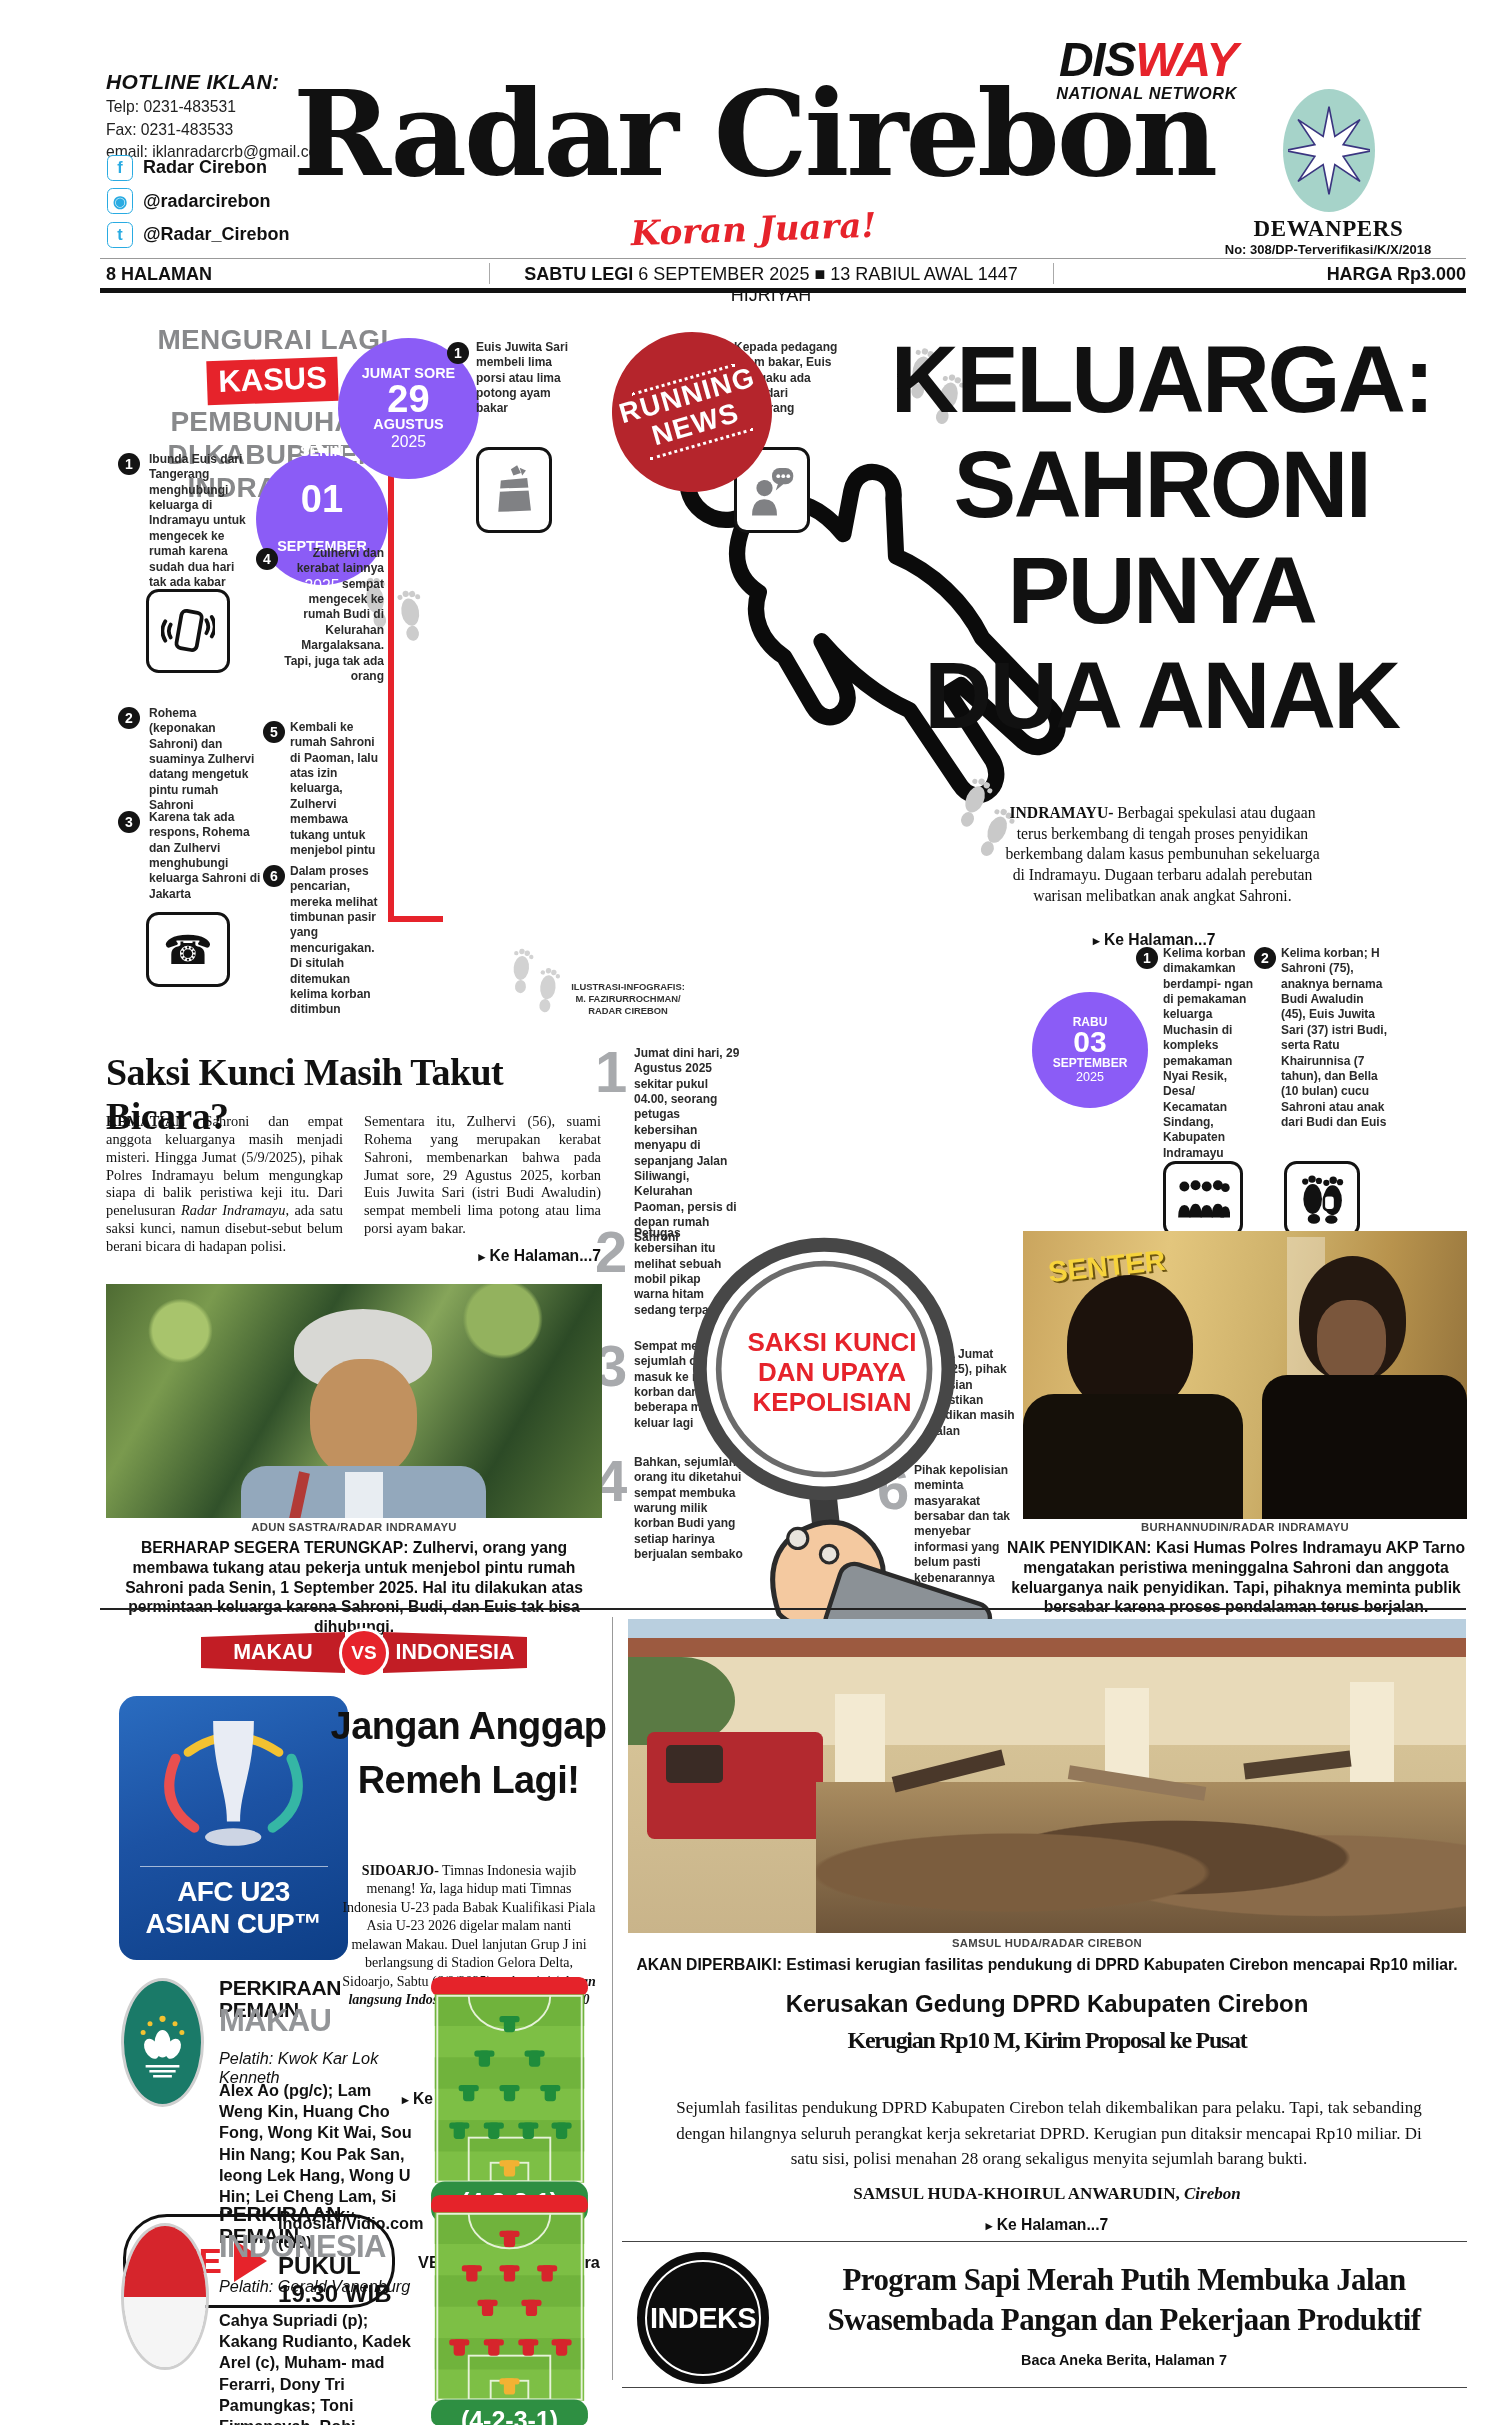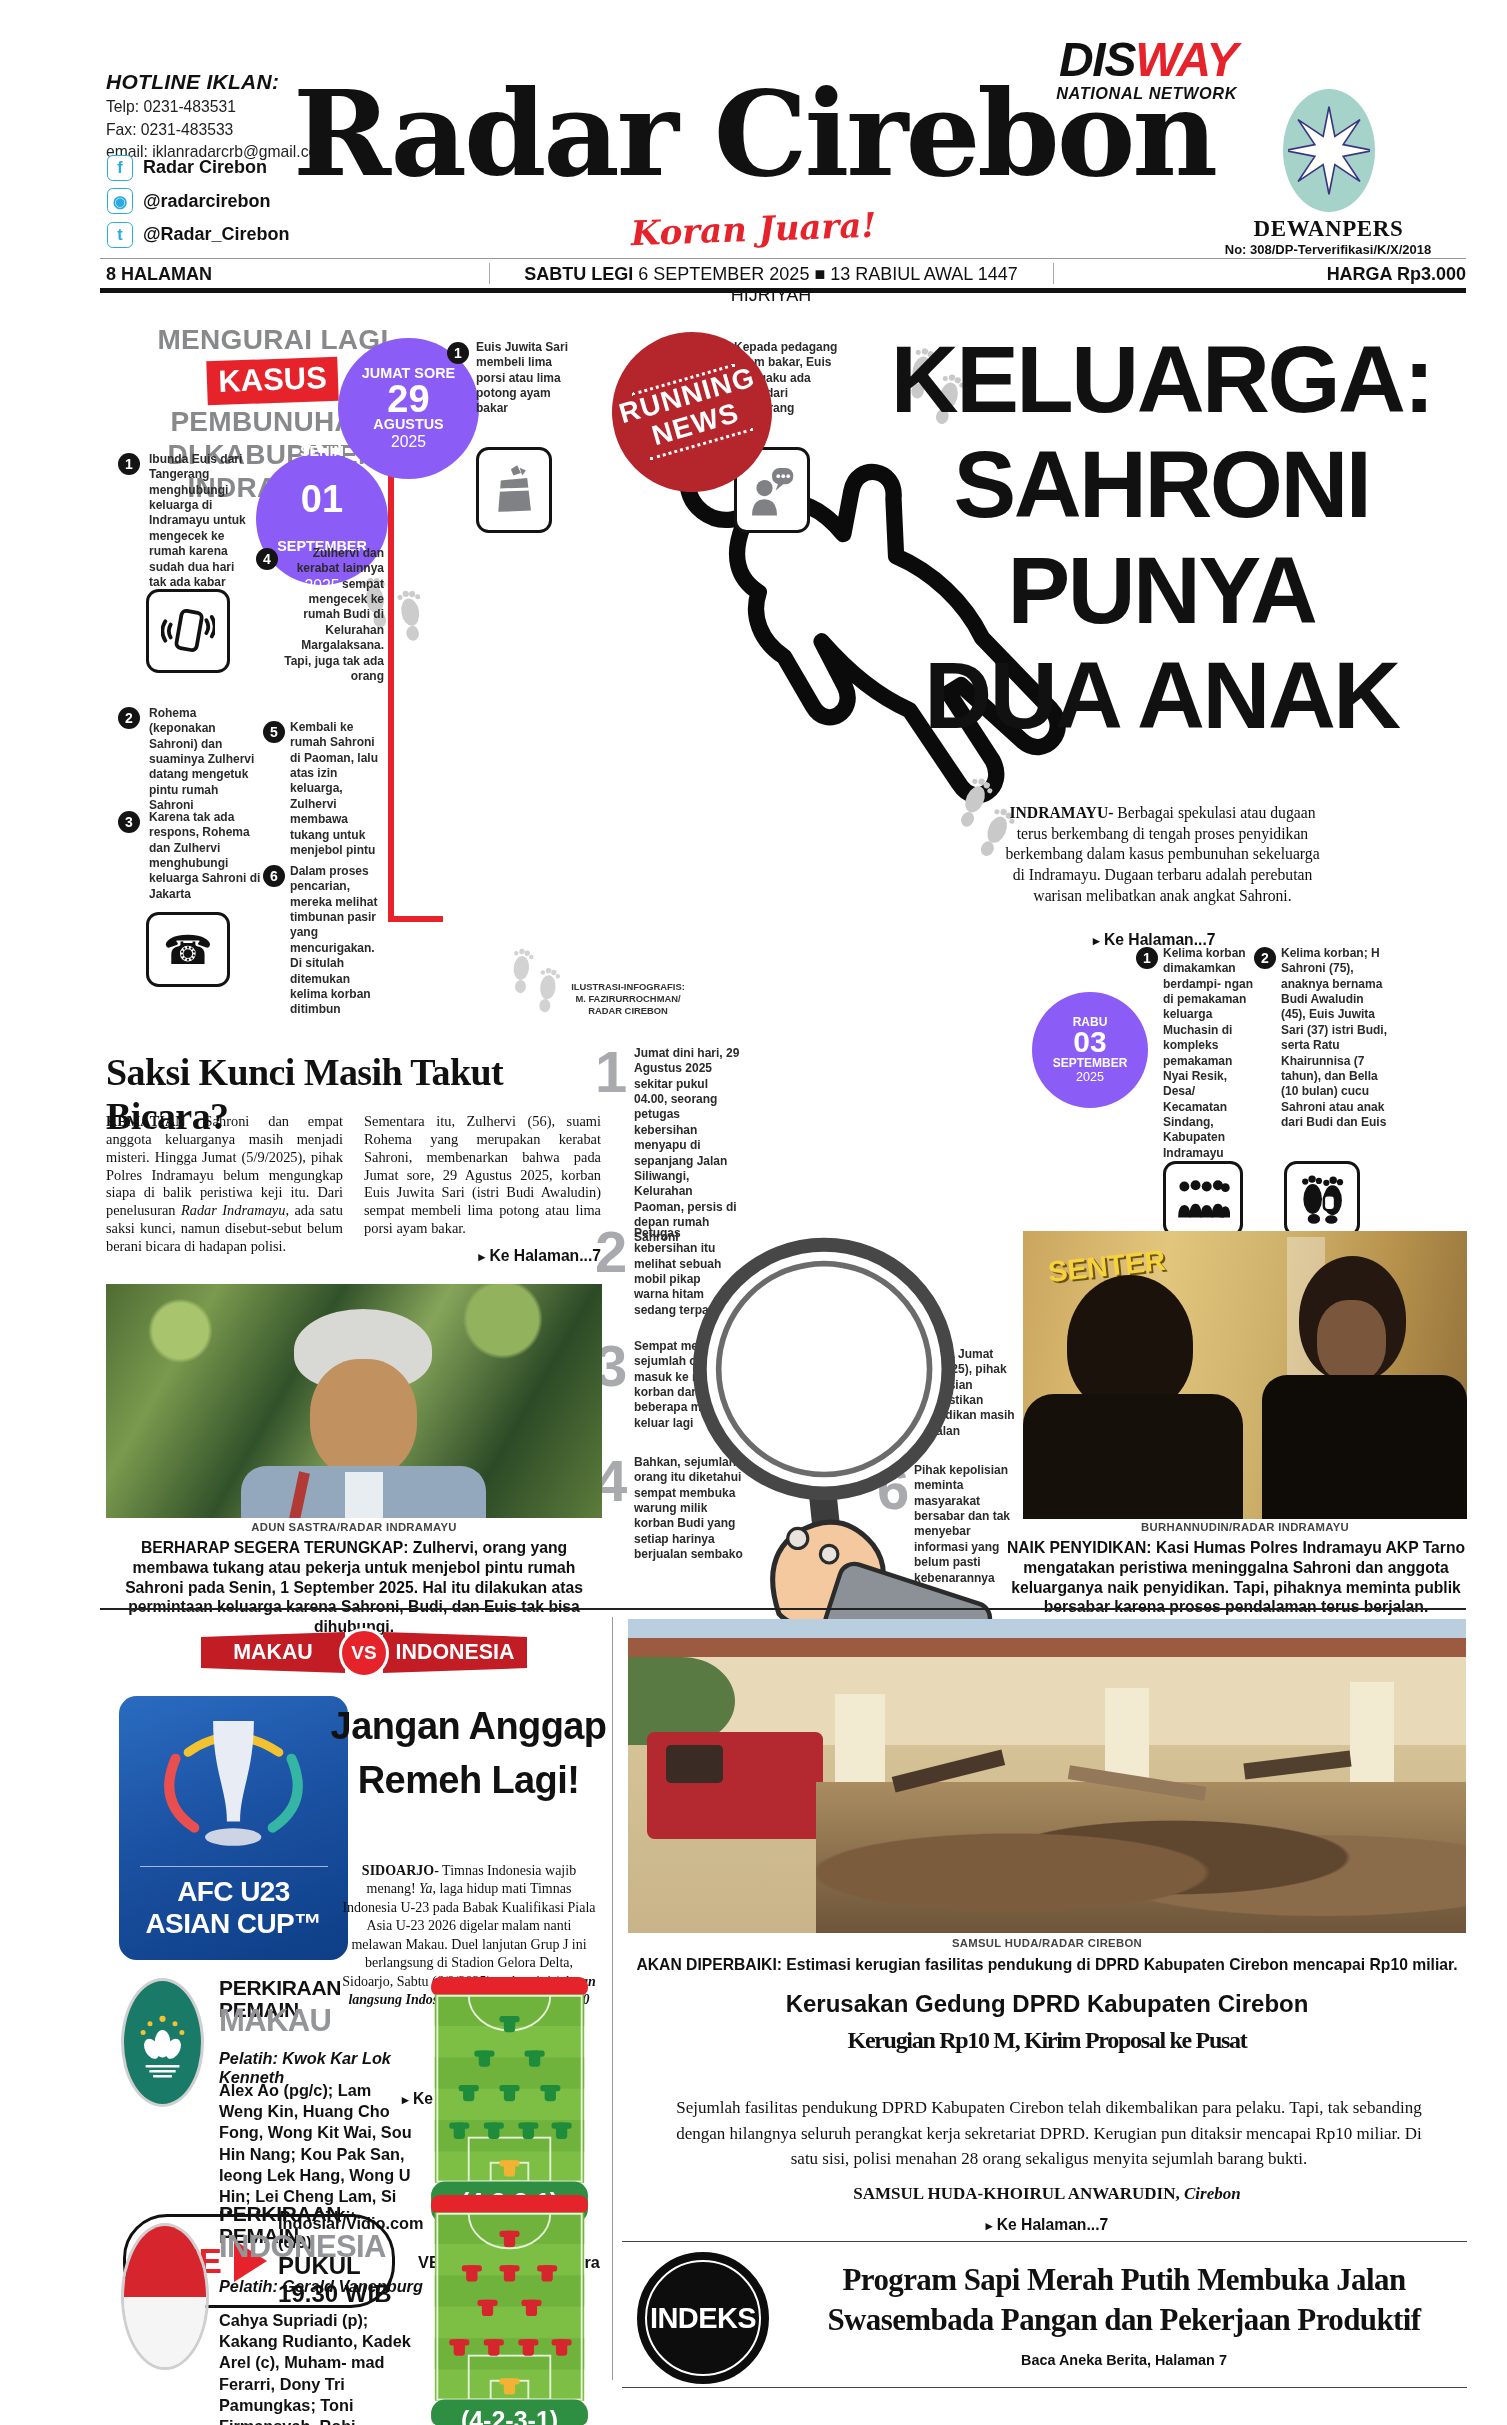--- a/index.html
+++ b/index.html
@@ -67,21 +67,21 @@
   
   .ribbon{background:#c21d25;color:#fff;font-weight:800;font-size:21.4px;display:flex;align-items:center;justify-content:center;}
   .vs-circ{border-radius:50%;background:#e6232b;color:#fff;font-weight:800;font-size:19px;
            display:flex;align-items:center;justify-content:center;border:3.8px solid #fff;}
   .afc{border-radius:17.6px;background:linear-gradient(160deg,#2a6cc0 0%,#1c52a3 45%,#0d3e86 100%);}
   .afc-t{color:#fff;font-weight:800;font-size:28px;line-height:1.15;letter-spacing:-0.6px;}
   .sp-h{font-size:38px;font-weight:800;letter-spacing:-0.6px;line-height:1.05;}
   .sp-body{font-size:14px;line-height:1.32;}
   .kick{font-size:21px;font-weight:800;letter-spacing:-0.3px;line-height:1.05;}
   .team{font-size:31px;font-weight:800;color:#939598;letter-spacing:-0.6px;line-height:1;}
-  .coach{font-size:16.3px;font-style:italic;font-weight:700;}
+  .coach{font-size:16.3px;font-style:italic;font-weight:400;}
   .players{font-size:16.3px;font-weight:600;line-height:1.3;}
   .live-box{border:3.8px solid #111;border-radius:44px;background:#fff;}
   .live-lb{color:#e6232b;font-weight:800;font-size:35px;letter-spacing:0.6px;}
   .live-1{font-size:16.3px;font-weight:800;}
   .live-2{font-size:24px;font-weight:800;}
   .venue{font-size:16.3px;font-weight:700;line-height:1.3;}
   .pitch{border-radius:8.8px;overflow:hidden;}
   .form-lb{color:#fff;font-weight:800;font-size:25px;}
 
   
@@ -389,20 +389,25 @@
 
   <svg class="abs" style="left:622px;top:1212px;" width="408" height="427" viewBox="0 0 650 680">
     <rect x="300" y="430" width="44" height="80" rx="10" fill="#3c3c3c" transform="rotate(-6 322 470)"></rect>
     <path d="M250,640 q-30,-90 30,-130 q70,-40 120,20 q30,40 5,90 q-15,35 -60,40 q-70,8 -95,-20 Z" fill="#f4c9a0" stroke="#2b2b2b" stroke-width="8"></path>
     <circle cx="280" cy="520" r="16" fill="#e8e4dd" stroke="#2b2b2b" stroke-width="5"></circle>
     <circle cx="330" cy="545" r="14" fill="#e8e4dd" stroke="#2b2b2b" stroke-width="5"></circle>
     <rect x="330" y="590" width="250" height="120" rx="24" fill="#8b9196" stroke="#2b2b2b" stroke-width="7" transform="rotate(18 455 650)"></rect>
     <circle cx="322" cy="250" r="198" fill="#ffffff" stroke="#474747" stroke-width="22"></circle>
     <circle cx="322" cy="250" r="168" fill="none" stroke="#6b6b6b" stroke-width="9"></circle>
   </svg>
+  <div class="abs c" style="left:719px;top:1328px;width:226px;color:#e6232b;font-weight:800;font-size:26px;line-height:1.15;">
+    <div>SAKSI KUNCI</div>
+    <div>DAN UPAYA</div>
+    <div>KEPOLISIAN</div>
+  </div>
 
   <div class="abs c ig-credit" style="left:559px;top:981px;width:138px;">
     <div>ILUSTRASI-INFOGRAFIS:</div>
     <div>M. FAZIRURROCHMAN/</div>
     <div>RADAR CIREBON</div>
   </div>
 
   <div class="abs serif saksi-h" style="left:106px;top:1050px;width:515px;">Saksi Kunci Masih Takut Bicara?</div>
   <div class="abs serif body-t j" style="left:106px;top:1113px;width:237px;">
     <b>KEMATIAN</b><span> Sahroni dan empat anggota keluarganya masih menjadi misteri. Hingga Jumat (5/9/2025), pihak Polres Indramayu belum mengungkap siapa di balik peristiwa keji itu. Dari penelusuran </span><i>Radar Indramayu</i><span>, ada satu saksi kunci, namun disebut-sebut belum berani bicara di hadapan polisi.</span>

